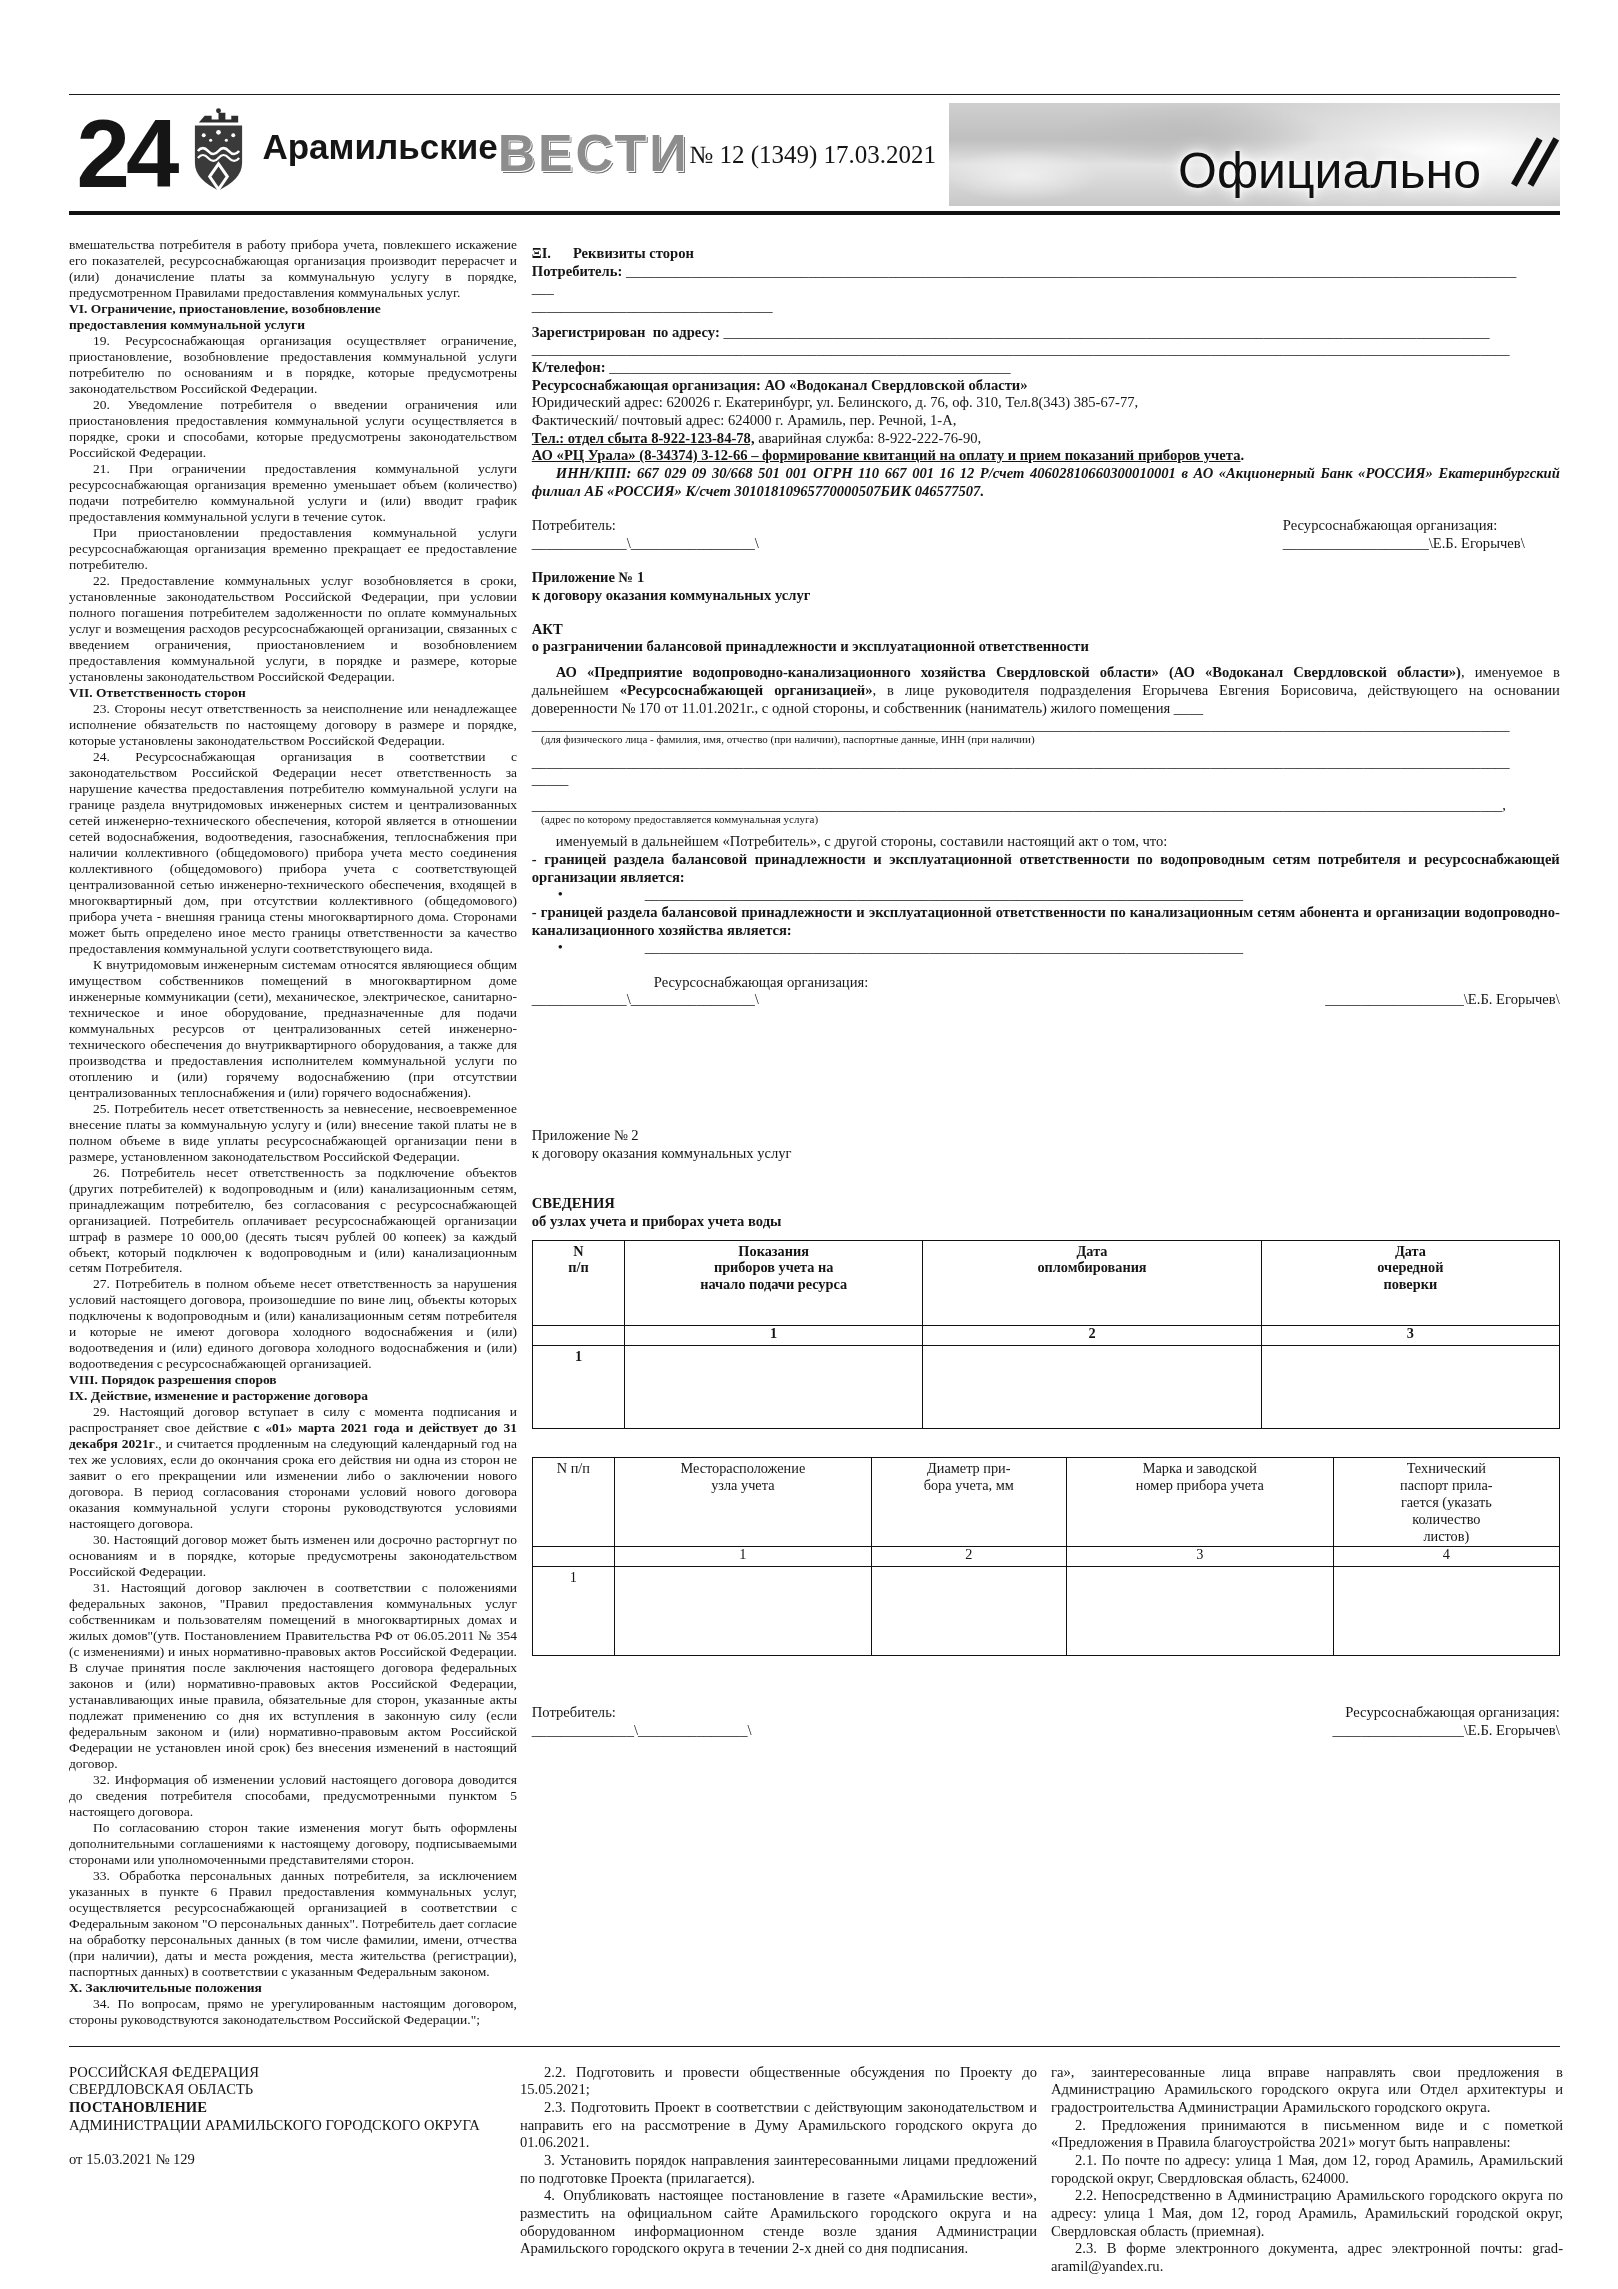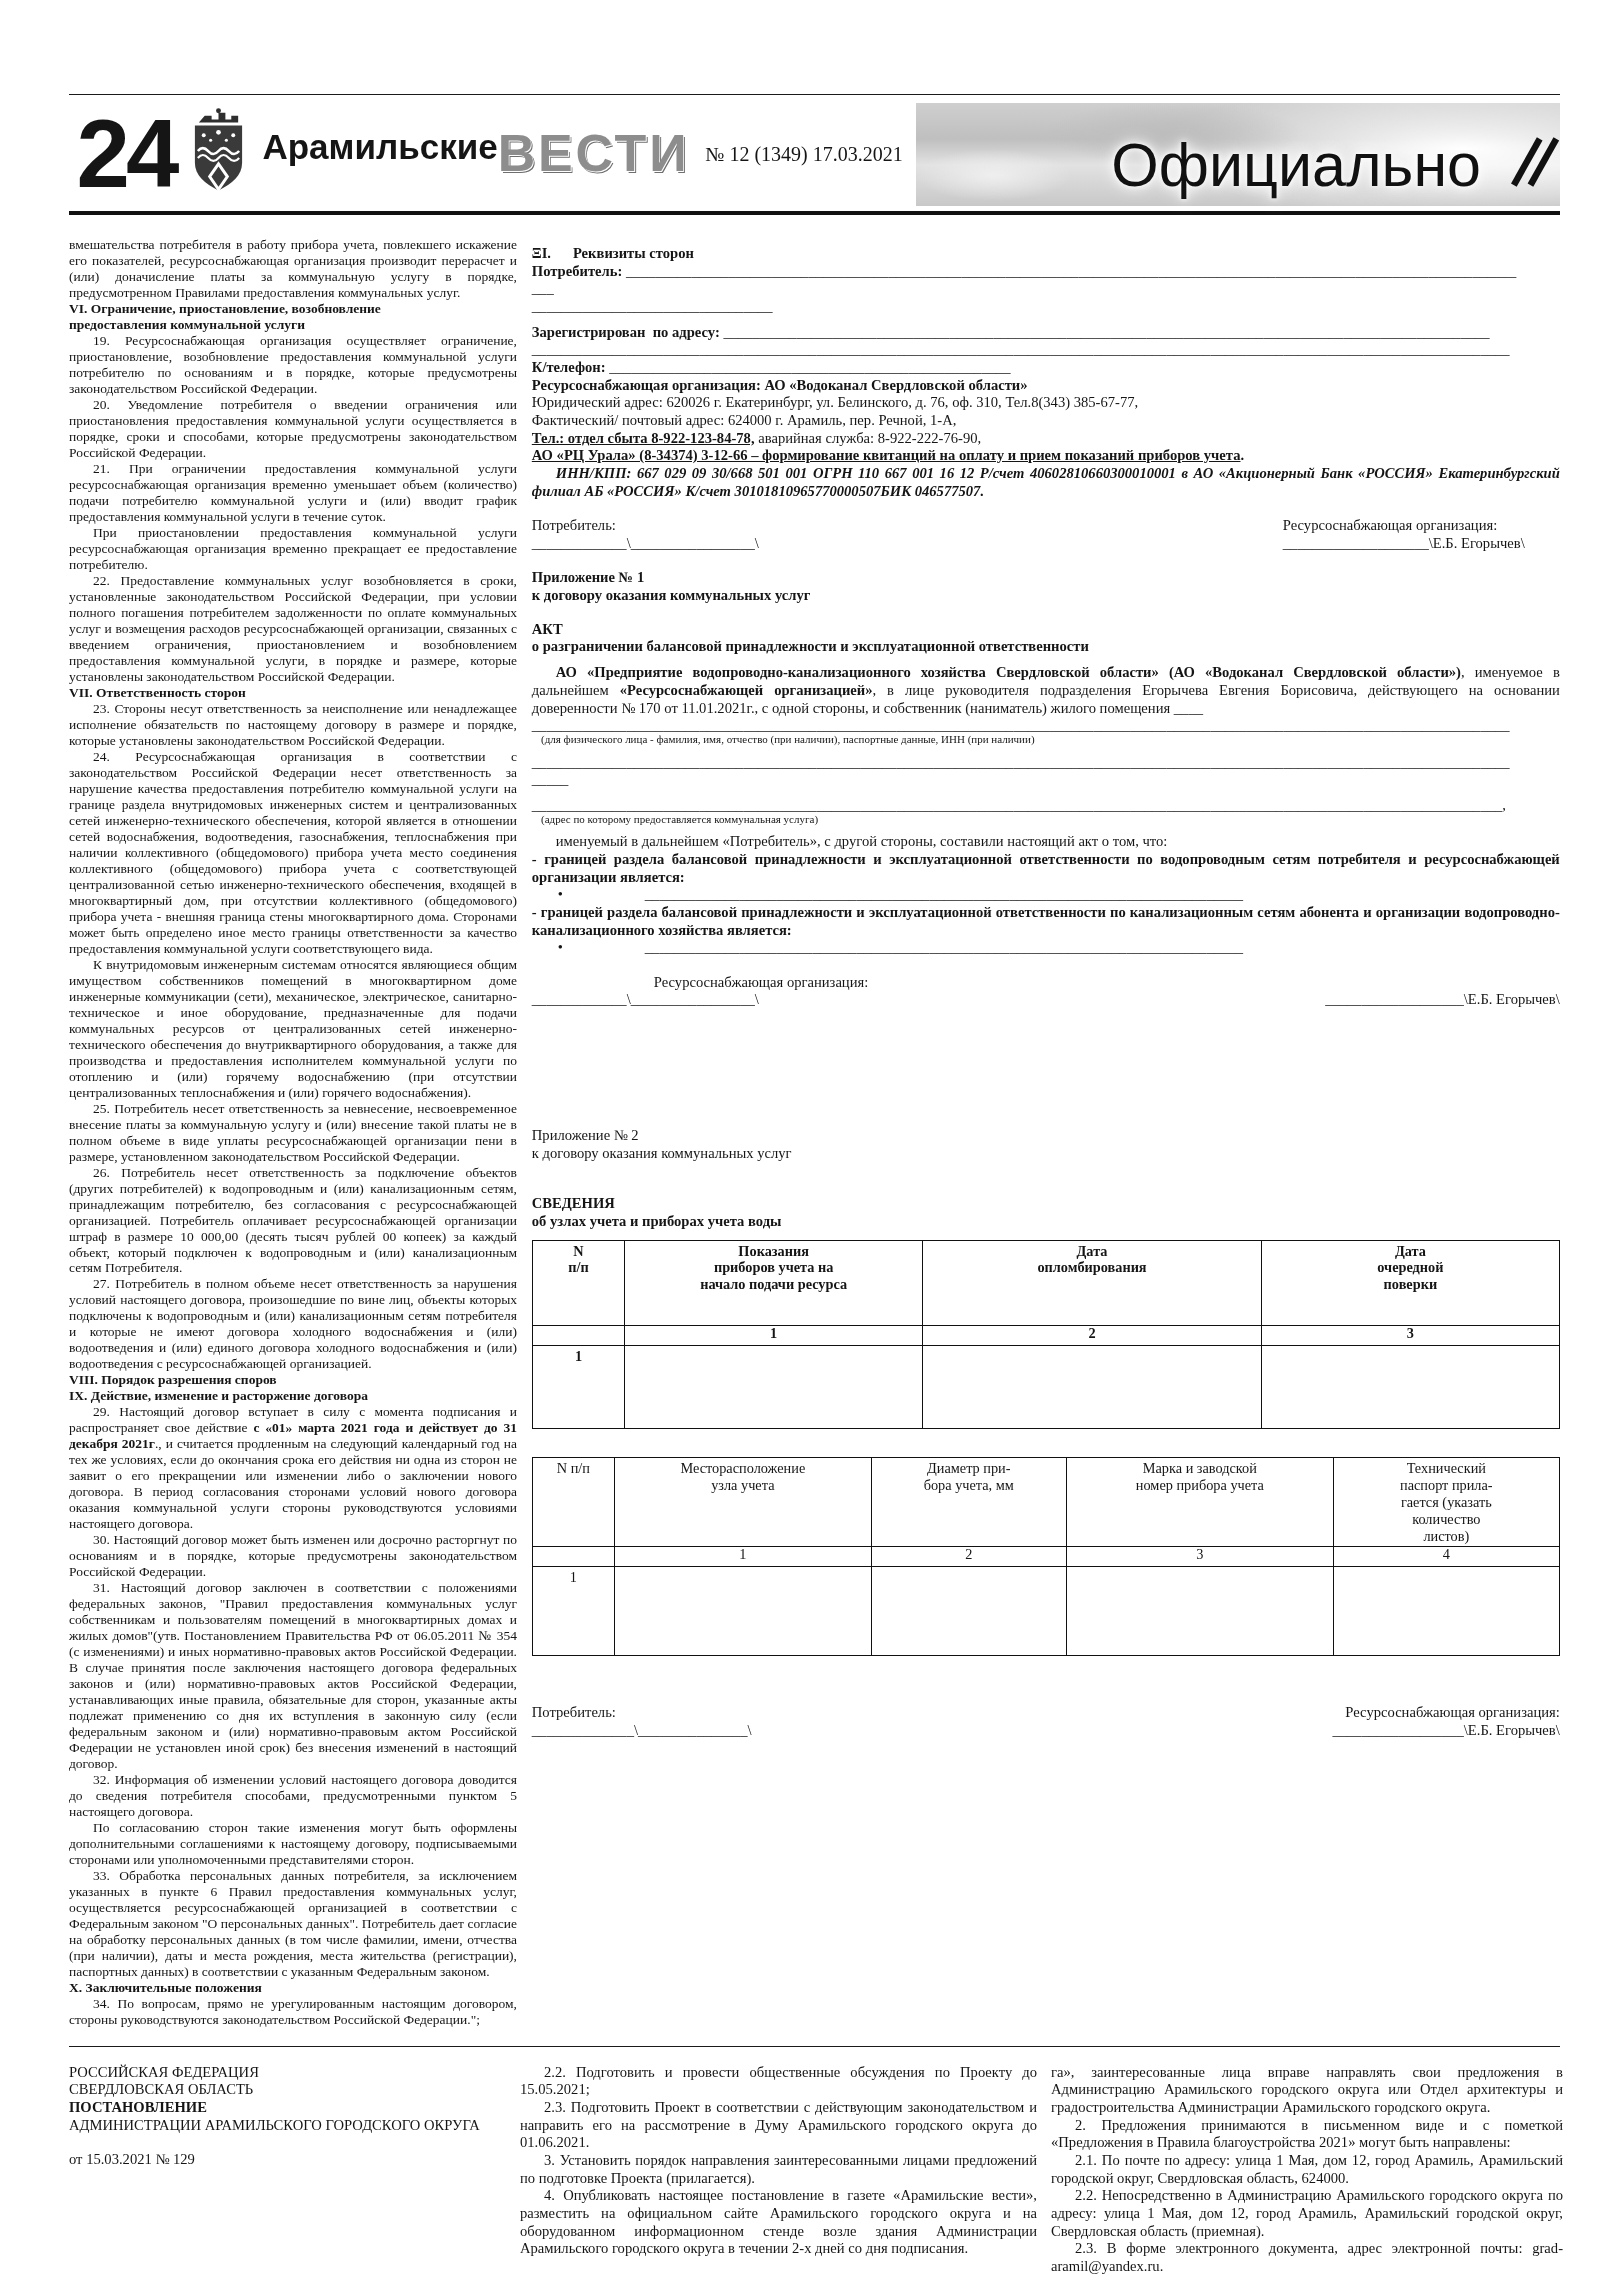--- a/index.html
+++ b/index.html
@@ -9,28 +9,28 @@
   .rule-thick{border-top:4.6px solid #111;margin-top:1.8px;}
   .rule-mid{border-top:1.8px solid #1a1a1a;margin-top:18.5px;}
 
   
   .masthead{display:flex;align-items:center;height:111px;margin-top:3.7px;}
   .page-num{font-family:"Liberation Sans",sans-serif;font-weight:bold;font-size:96px;line-height:0.92;letter-spacing:-3.7px;margin-left:7.4px;}
   .coat{margin:3.7px 9.2px 0 13px;flex:0 0 auto;}
   .brand{display:flex;align-items:center;margin-top:-1.8px;}
   .brand-top{font-family:"Liberation Sans",sans-serif;font-weight:bold;font-size:35px;line-height:1;align-self:flex-start;margin-left:5.5px;}
   .brand-main{font-family:"Liberation Sans",sans-serif;font-weight:bold;font-size:52px;line-height:0.95;color:#8d8d8d;letter-spacing:2.8px;text-shadow:0.9px 0.9px 0 #fff,1.8px 1.8px 0 #6f6f6f;}
-  .issue{font-size:20px;margin-top:2.8px;margin-left:16px;}
+  .issue{font-size:25px;margin-top:2.8px;}
   .photo{flex:1;height:103px;margin-left:13px;position:relative;background:
      radial-gradient(111px 37px at 12% 70%, #efefef 0%, rgba(239,239,239,0) 70%),
      radial-gradient(185px 46px at 40% 30%, #bdbdbd 0%, rgba(189,189,189,0) 70%),
      radial-gradient(148px 55px at 65% 75%, #d7d7d7 0%, rgba(215,215,215,0) 70%),
      radial-gradient(388px 83px at 85% 45%, #ffffff 0%, rgba(255,255,255,0) 80%),
      linear-gradient(180deg,#cfcfcf 0%,#bfbfbf 35%,#e2e2e2 60%,#c8c8c8 100%);}
-  .section-label{position:absolute;right:79px;bottom:5.5px;font-family:"Liberation Sans",sans-serif;font-size:61px;color:#111;
+  .section-label{position:absolute;right:79px;bottom:5.5px;font-family:"Liberation Sans",sans-serif;font-size:50px;color:#111;
      text-shadow:0 0 5.5px #fff,0 0 11px #fff,0 0 18.5px #fff;}
   .slashes{position:absolute;right:0;bottom:13px;}
 
   
   .para{margin:0;text-align:justify;text-indent:24px;overflow-wrap:anywhere;}
   .ni{text-indent:0;}
   .center{text-indent:0;}
   .bold{font-weight:bold;}
   .bi{font-weight:bold;font-style:italic;}
   .pre{white-space:pre-line;}

